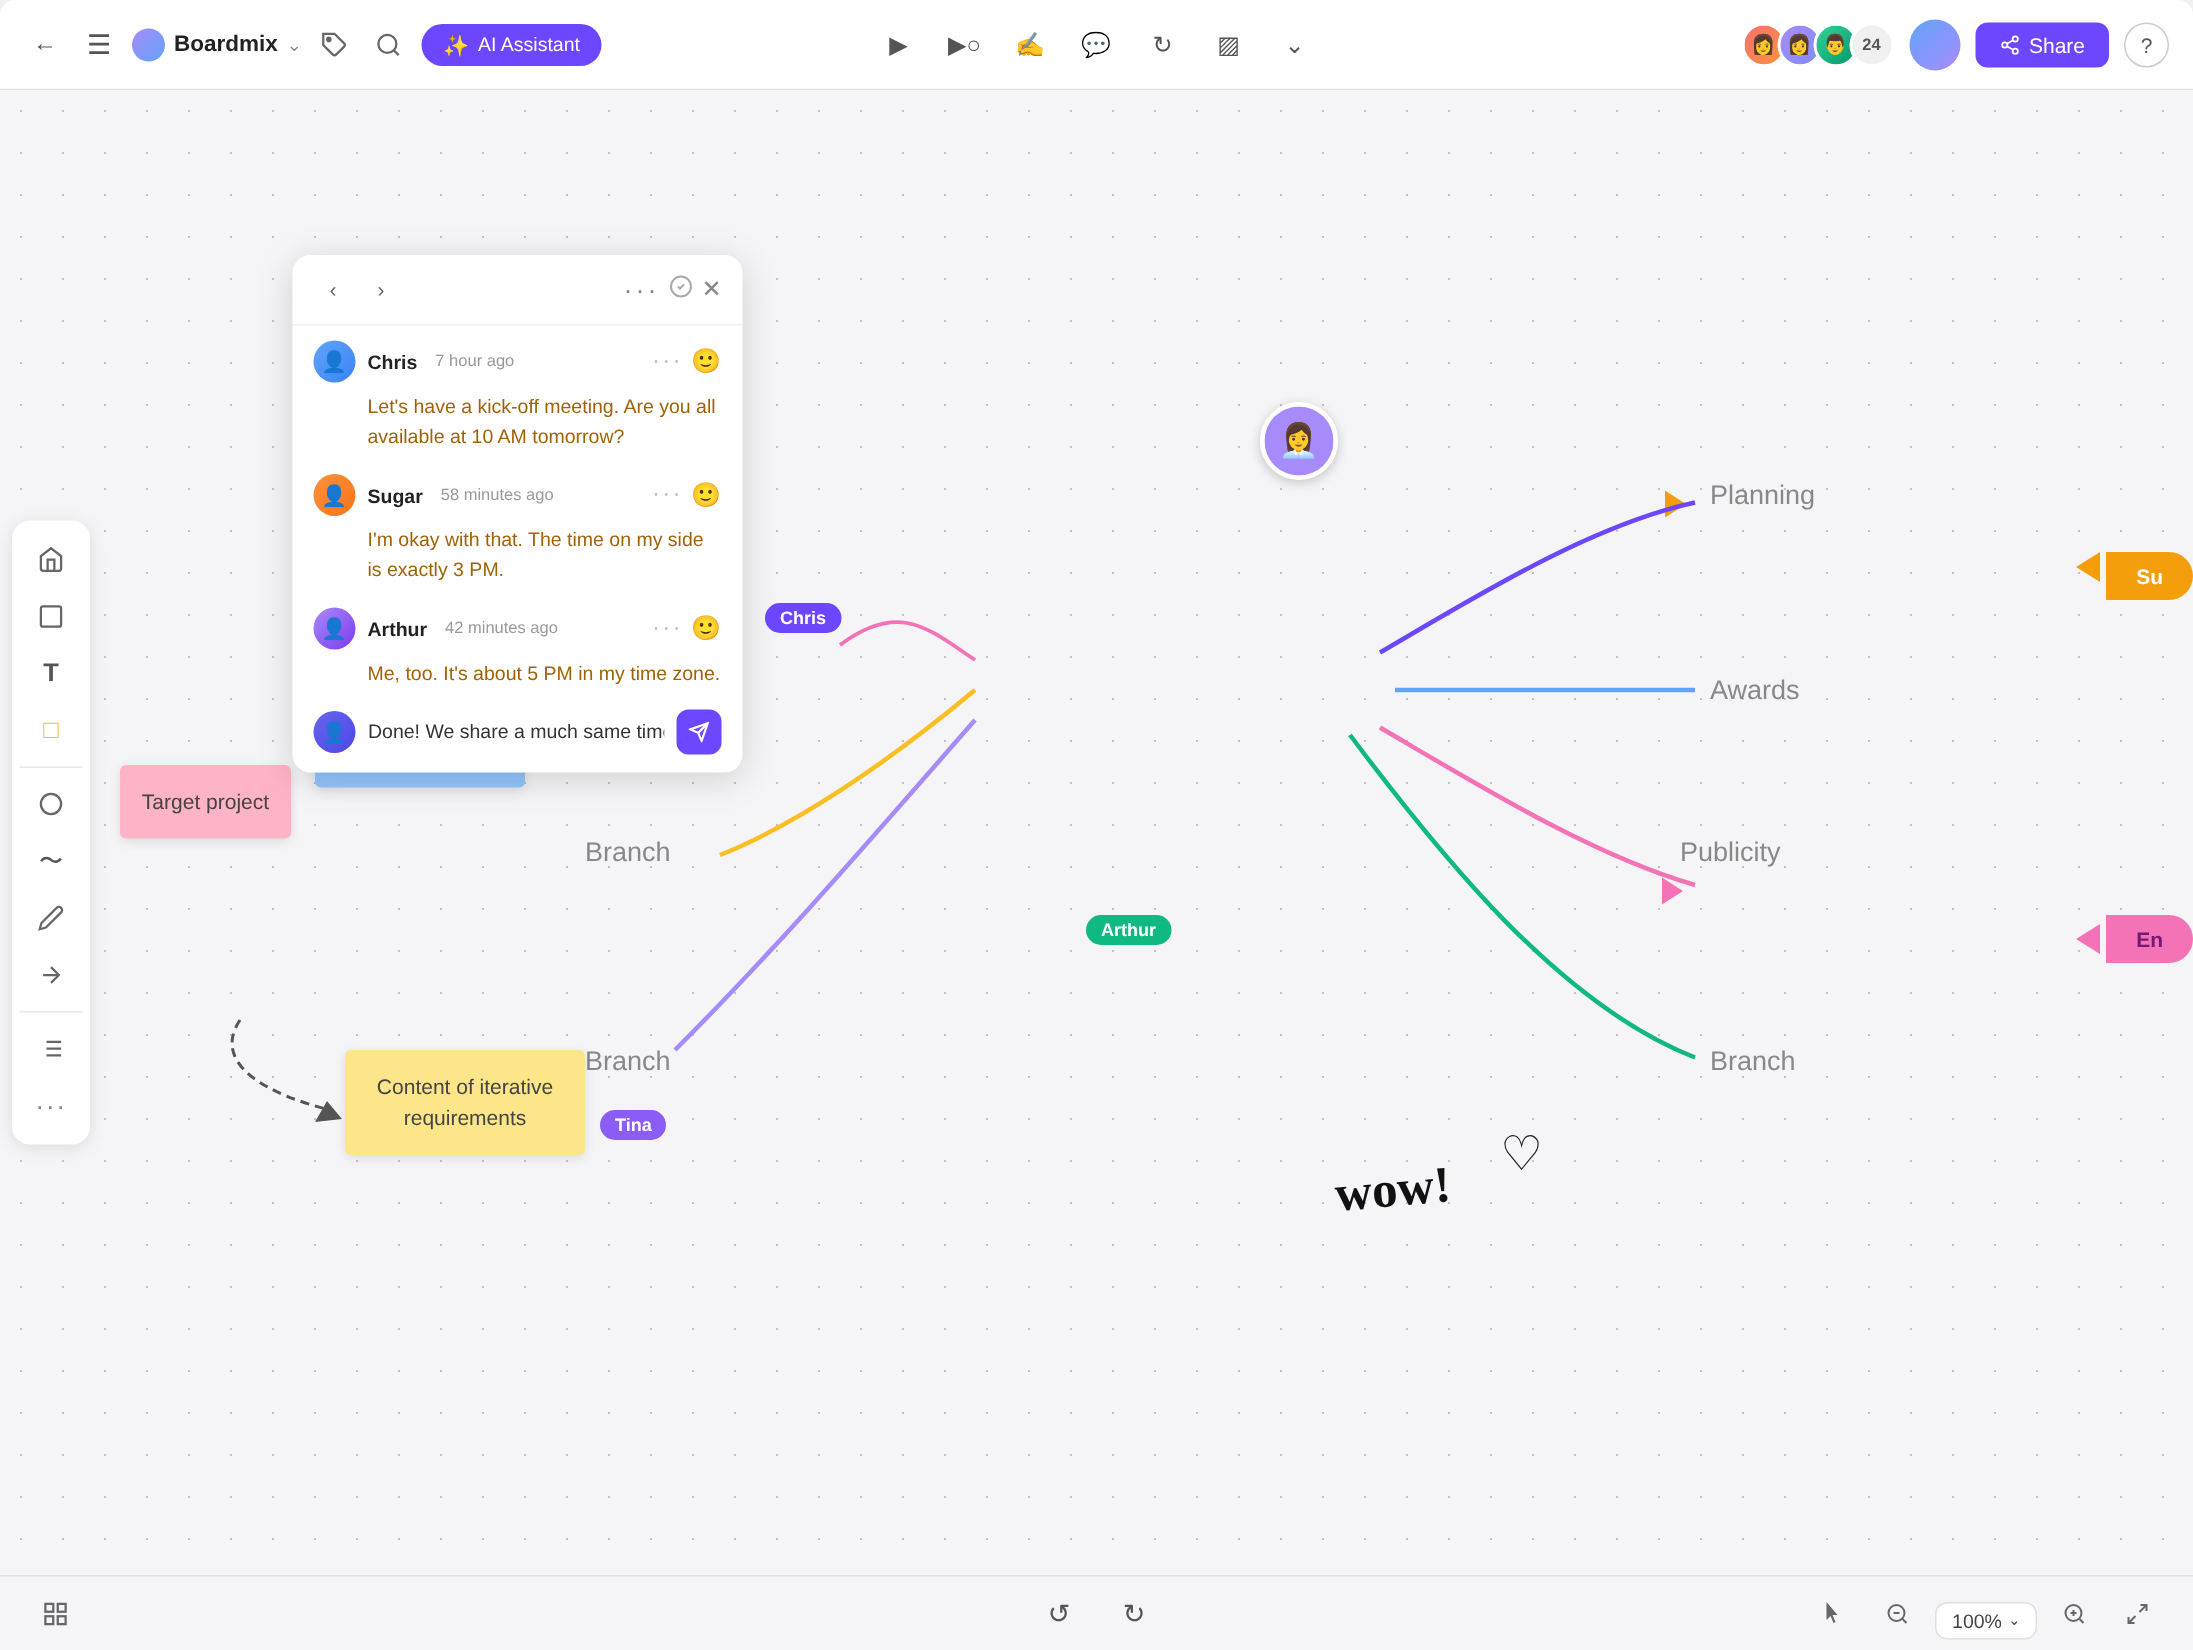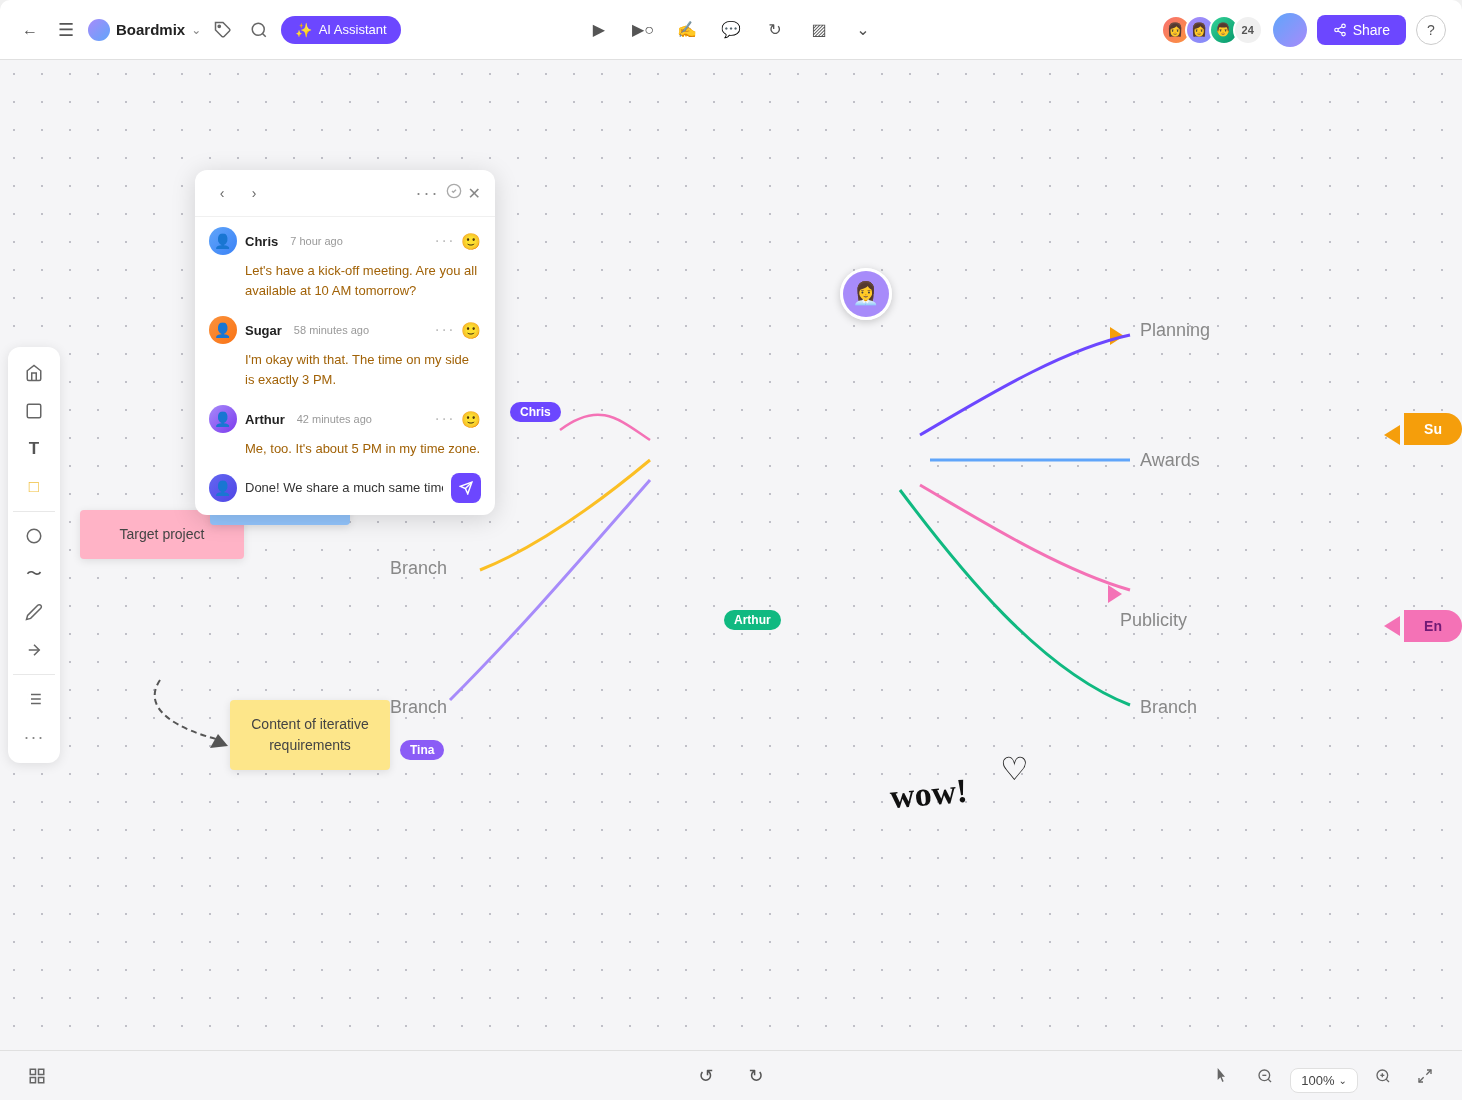--- a/index.html
+++ b/index.html
@@ -177,21 +177,21 @@
     
     .sticky-note {
       position: absolute;
       border-radius: 4px;
       padding: 14px;
       font-size: 14px;
       line-height: 1.5;
       text-align: center;
       box-shadow: 0 2px 8px rgba(0,0,0,0.1);
     }
-    .sticky-pink { background: #ffb3c6; color: #444; left: 80px; top: 450px; width: 164px; }
+    .sticky-pink { background: #ffb3c6; color: #444; left: 80px; top: 450px; width: 114px; }
     .sticky-blue { background: #93c5fd; color: #333; left: 210px; top: 395px; width: 140px; }
     .sticky-yellow { background: #fde68a; color: #444; left: 230px; top: 640px; width: 160px; }
 
     
     .user-cursor {
       position: absolute;
       z-index: 20;
       display: flex;
       flex-direction: column;
       align-items: flex-start;
@@ -381,26 +381,26 @@
     <path d="M 650 400 C 590 450, 530 490, 480 510" fill="none" stroke="#fbbf24" stroke-width="3"></path>
 
     <path d="M 650 420 C 580 500, 520 570, 450 640" fill="none" stroke="#a78bfa" stroke-width="3"></path>
 
     <path d="M 650 380 C 620 360, 600 340, 560 370" fill="none" stroke="#f472b6" stroke-width="2.5"></path>
   </svg>
 
 
   <div class="branch-label" style="left:1140px; top:260px;">Planning</div>
   <div class="branch-label" style="left:1140px; top:390px;">Awards</div>
-  <div class="branch-label" style="left:1120px; top:550px;">Publicity</div>
+  <div class="branch-label" style="left:1120px; top:498px;">Publicity</div>
   <div class="branch-label" style="left:390px; top:498px;">Branch</div>
   <div class="branch-label" style="left:390px; top:637px;">Branch</div>
   <div class="branch-label" style="left:1140px; top:637px;">Branch</div>
 
-  <div style="position:absolute; right:0; top:308px; display:flex; align-items:flex-end; gap:0;margin-top:45px;">
+  <div style="position:absolute; right:0; top:308px; display:flex; align-items:flex-start; gap:0;">
     <div style="width:0;height:0;border-top:10px solid transparent;border-bottom:10px solid transparent;border-right:16px solid #f59e0b;margin-right:4px;"></div>
     <div style="background:#f59e0b; border-radius:0 50px 50px 0; padding:8px 20px; font-size:14px; font-weight:600; color:#fff;">Su</div>
   </div>
   <div style="position:absolute; right:0; top:550px; display:flex; align-items:center; gap:0;">
     <div style="width:0;height:0;border-top:10px solid transparent;border-bottom:10px solid transparent;border-right:16px solid #f472b6;margin-right:4px;"></div>
     <div style="background:#f472b6; border-radius:0 50px 50px 0; padding:8px 20px; font-size:14px; font-weight:600; color:#701a75;">En</div>
   </div>
 
   <div style="position:absolute; left:1110px; top:267px;">
     <div style="width:0;height:0;border-top:9px solid transparent;border-bottom:9px solid transparent;border-left:14px solid #f59e0b;"></div>

